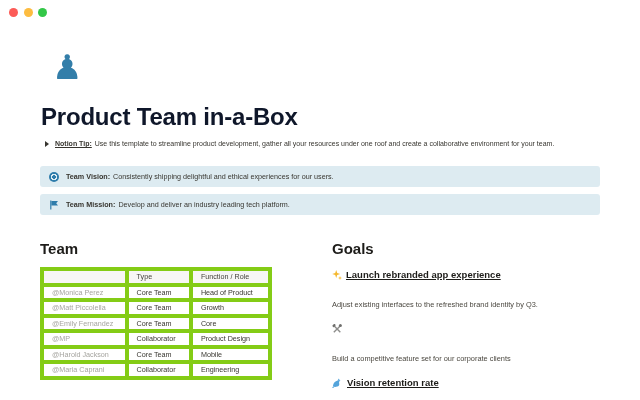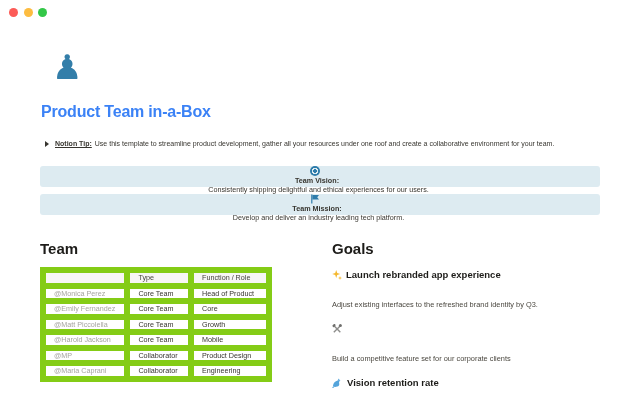--- a/index.html
+++ b/index.html
@@ -12,62 +12,62 @@
   .dot { width: 9px; height: 9px; border-radius: 50%; }
   .dot.red { background: #fc5b57; }
   .dot.yellow { background: #fdbc40; }
   .dot.green { background: #33c748; }
 
   
   .page-icon { position: absolute; left: 52px; top: 50px; font-size: 34px; line-height: 1;
     color: #337ea9; font-family: "DejaVu Sans", sans-serif; }
 
   
-  .page-title { position: absolute; left: 41px; top: 103px; font-size: 16px; font-weight: 700;
-    color: #3b82f6; letter-spacing: -0.2px; }
+  .page-title { position: absolute; left: 41px; top: 103px; font-size: 24px; font-weight: 700;
+    color: #0f172a; letter-spacing: -0.2px; }
 
   
   .tip-row { position: absolute; left: 44px; top: 139px; width: 552px; display: flex;
     align-items: flex-start; font-size: 7px; line-height: 1.3; color: #37352f; }
   .toggle-tri { width: 0; height: 0; border-left: 4.5px solid #37352f;
     border-top: 3px solid transparent; border-bottom: 3px solid transparent;
     margin: 1.5px 6px 0 1px; flex: none; }
   .tip-label { font-weight: 700; text-decoration: underline; margin-right: 3px; white-space: nowrap; }
 
   
   .callout { position: absolute; left: 40px; width: 560px; height: 21px; background: #ddebf1;
     border-radius: 3px; display: flex; align-items: center; padding: 0 12px 0 9px;
-    font-size: 7.2px; color: #37352f; flex-direction: column; }
+    font-size: 7.2px; color: #37352f; }
   .callout.vision { top: 166px; }
   .callout.mission { top: 194px; }
   .callout .c-icon { width: 10px; height: 10px; margin-right: 7px; flex: none; }
   .target-icon { border-radius: 50%;
     background: radial-gradient(circle, #2e7cab 0 1.6px, #ddebf1 1.6px 3.1px, #2e7cab 3.1px 5px); }
   .callout .label { font-weight: 700; margin-right: 3px; white-space: nowrap; }
 
   
   .col-heading { font-size: 15px; font-weight: 700; color: #1d1c19; }
   .team-col { position: absolute; left: 40px; top: 240px; width: 232px; }
   .goals-col { position: absolute; left: 332px; top: 240px; width: 268px; }
 
   
   table.team-table { border-collapse: collapse; margin-top: 10px; table-layout: fixed; }
-  .team-table td, .team-table th { border: 6px solid #84cc16; font-size: 7.2px; font-weight: 400;
+  .team-table td, .team-table th { border: 4px solid #84cc16; font-size: 7.2px; font-weight: 400;
     text-align: left; padding: 0 8px; height: 15.5px; vertical-align: middle;
     white-space: nowrap; overflow: hidden; }
   .team-table th { background: #f7f6f5; color: #44423c; }
   .team-table col.c-name { width: 85px; }
   .team-table col.c-type { width: 65px; }
   .team-table col.c-role { width: 80px; }
   .team-table td.mention { color: #a5a49f; }
 
   
   .goal { margin-top: 13px; }
   .goal-title { display: flex; align-items: center; font-size: 9.5px; font-weight: 700;
-    color: #1d1c19; gap: 4px; }
+    color: #1d1c19; gap: 4px; text-decoration: underline; }
   .goal-title svg { flex: none; }
   .goal-desc { margin-top: 20px; font-size: 7.4px; line-height: 1.45; color: #4a473f;
     max-width: 262px; }
   .goals-col .goal:first-of-type { margin-top: 12px; }
 </style>
 </head>
 <body>
 
 <div class="window">
 
@@ -120,38 +120,38 @@
           <th>Function / Role</th>
         </tr>
       </thead>
       <tbody>
         <tr>
           <td class="mention">@Monica Perez</td>
           <td>Core Team</td>
           <td>Head of Product</td>
         </tr>
         <tr>
+          <td class="mention">@Matt Piccolella</td>
+          <td>Core Team</td>
+          <td>Growth</td>
+        </tr>
+        <tr>
           <td class="mention">@Emily Fernandez</td>
           <td>Core Team</td>
           <td>Core</td>
         </tr>
         <tr>
-          <td class="mention">@Matt Piccolella</td>
-          <td>Core Team</td>
-          <td>Growth</td>
+          <td class="mention">@MP</td>
+          <td>Collaborator</td>
+          <td>Product Design</td>
         </tr>
         <tr>
           <td class="mention">@Harold Jackson</td>
           <td>Core Team</td>
           <td>Mobile</td>
-        </tr>
-        <tr>
-          <td class="mention">@MP</td>
-          <td>Collaborator</td>
-          <td>Product Design</td>
         </tr>
         <tr>
           <td class="mention">@Maria Caprani</td>
           <td>Collaborator</td>
           <td>Engineering</td>
         </tr>
       </tbody>
     </table>
   </div>
 

